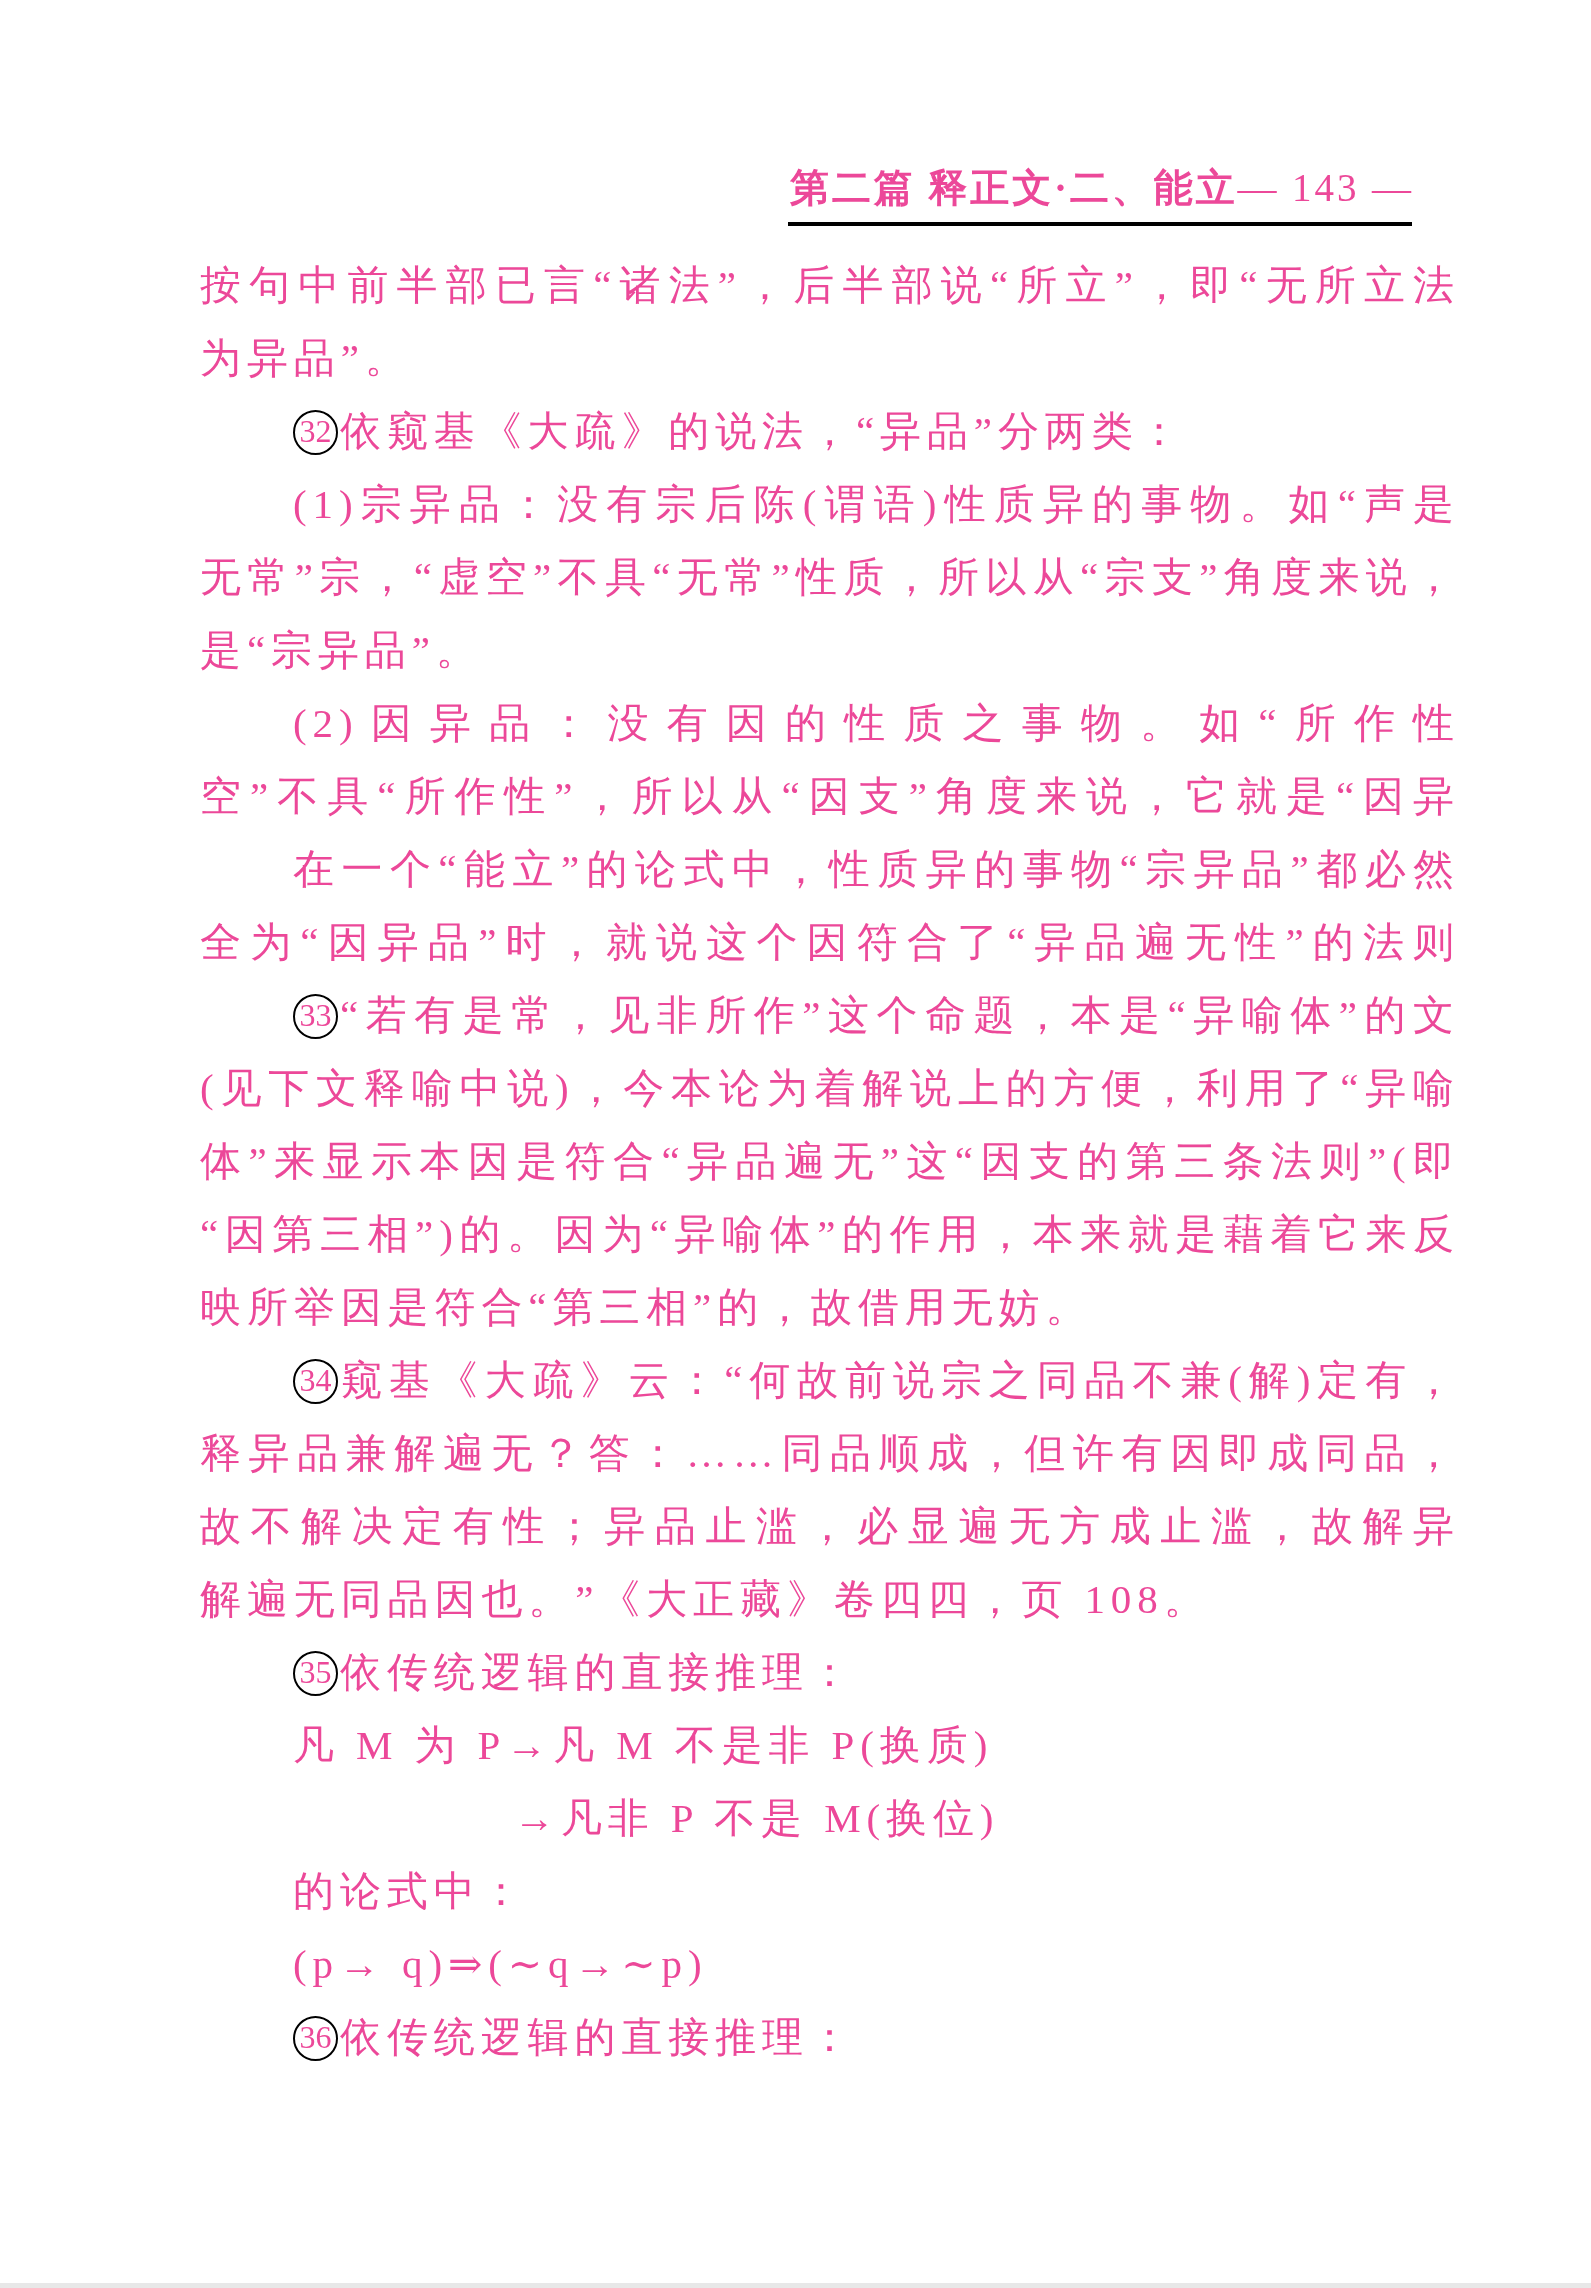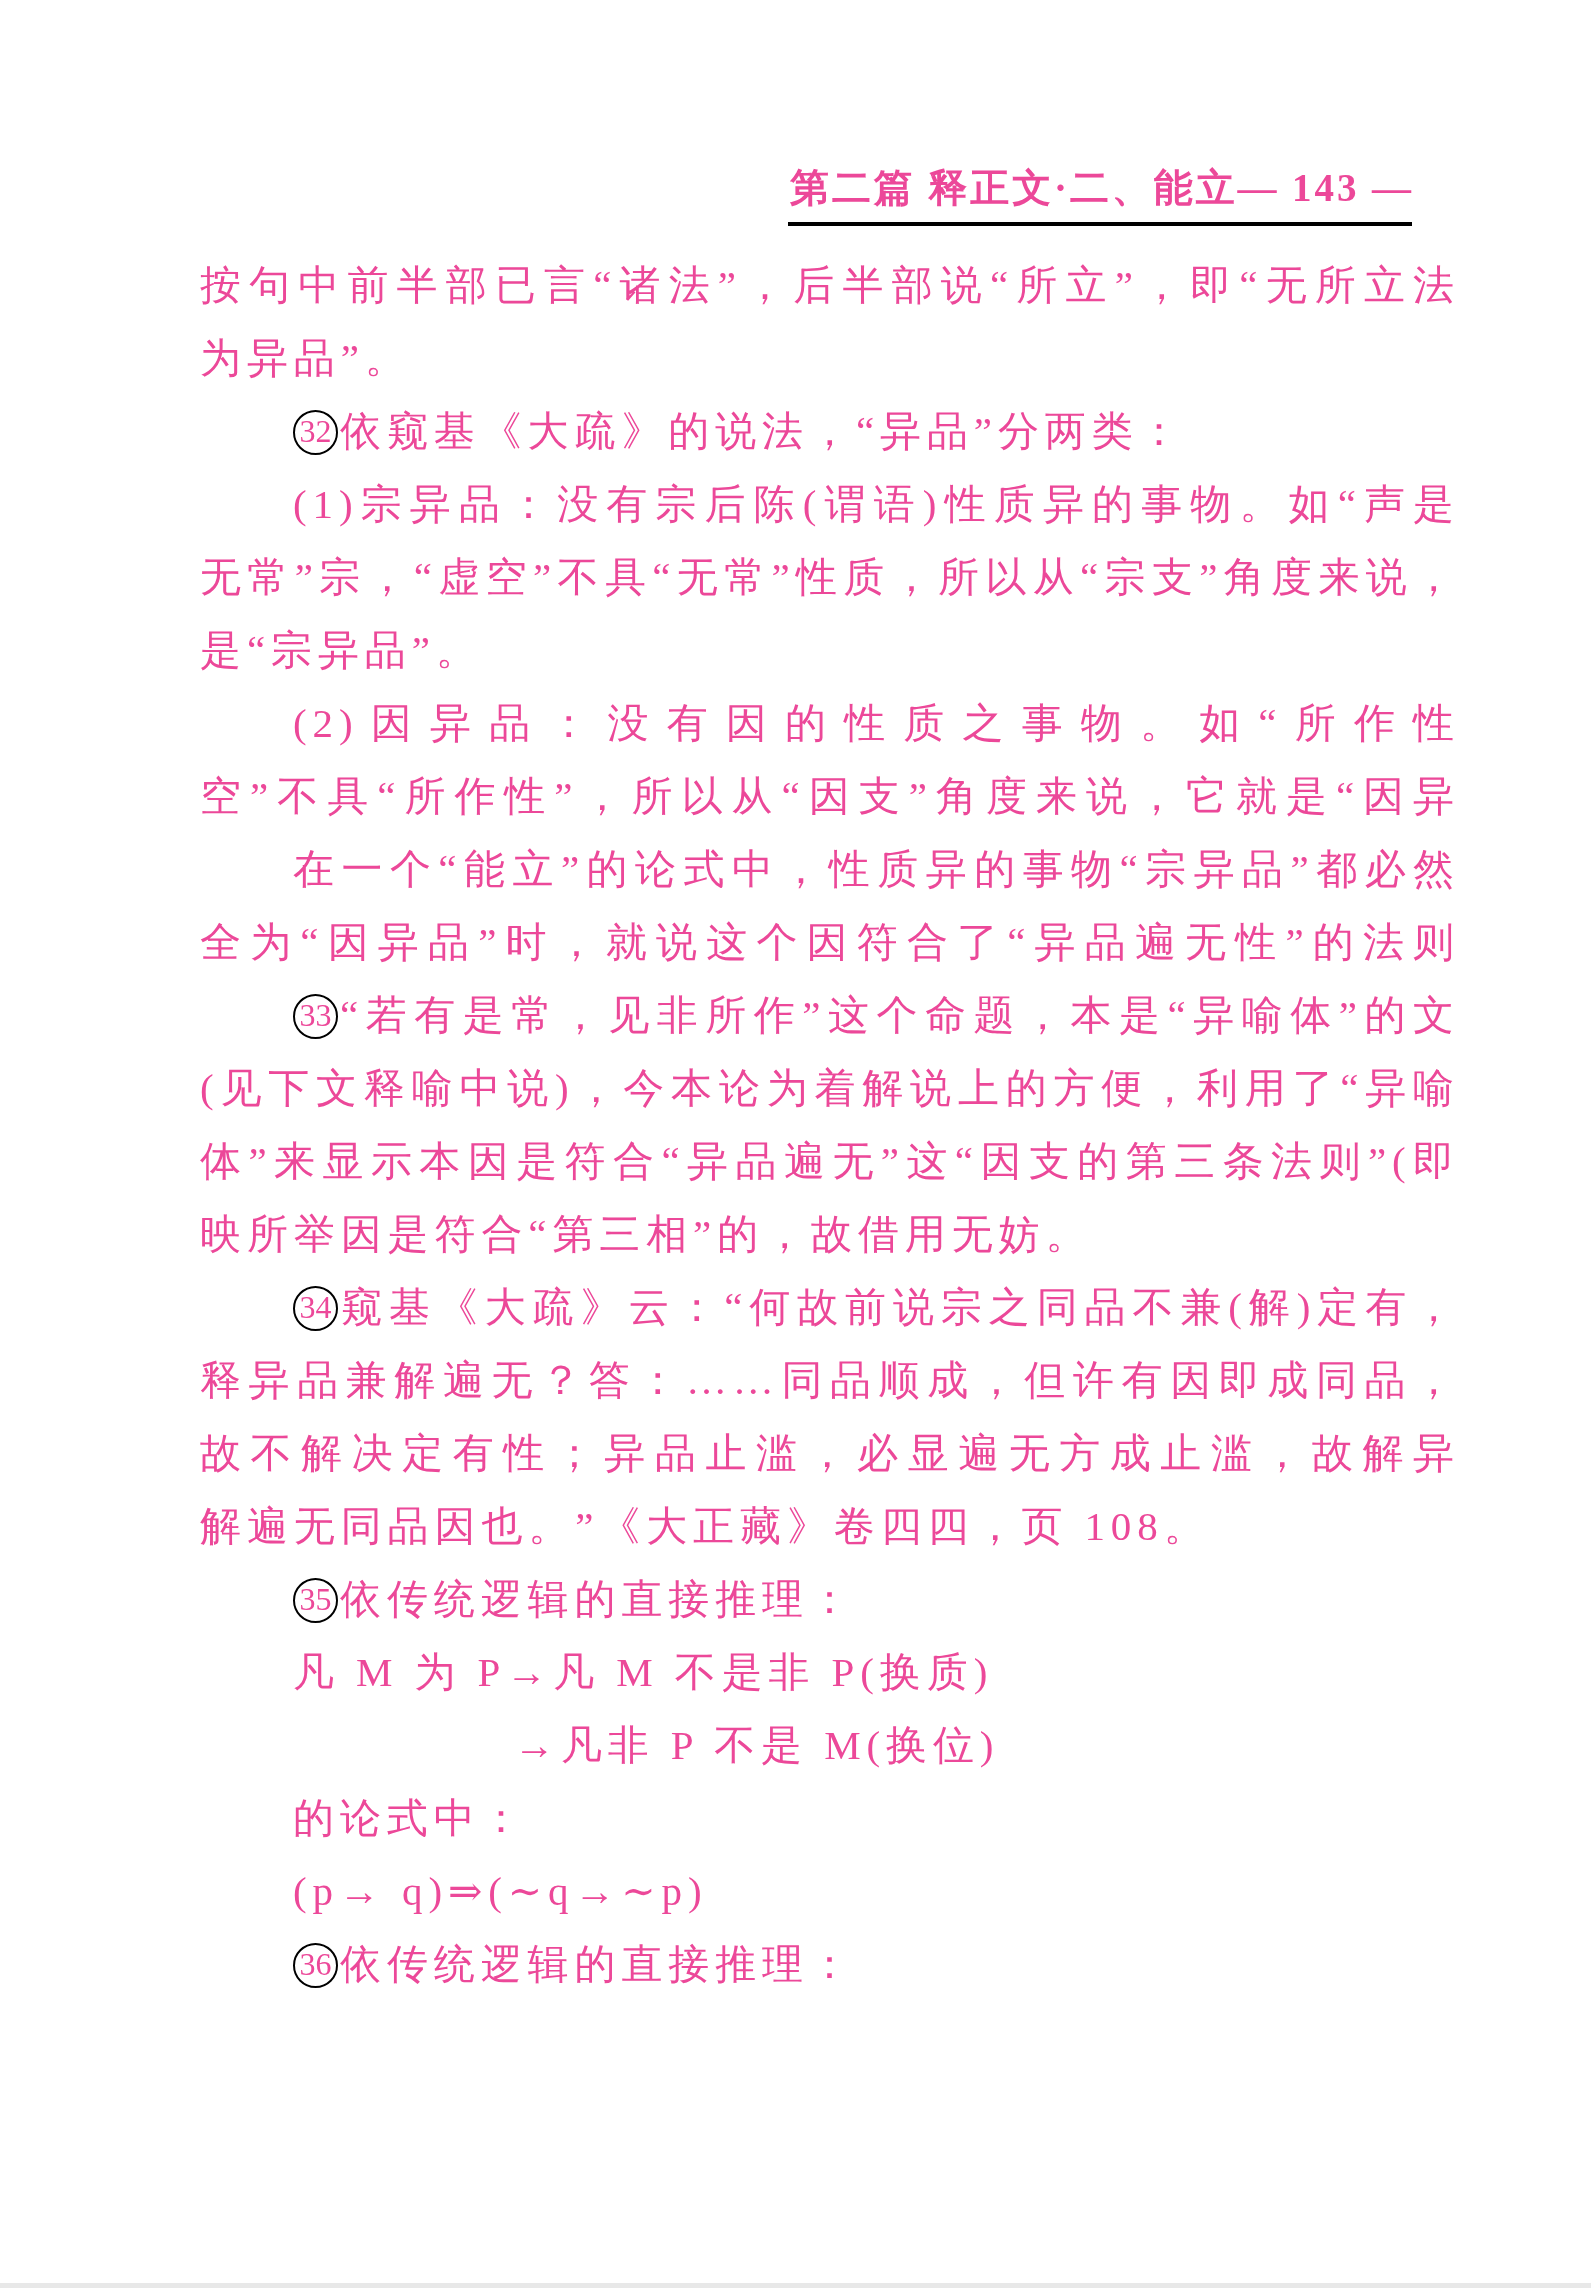--- a/index.html
+++ b/index.html
@@ -19,21 +19,21 @@
     top: 161px;
     width: 621px;
     display: flex;
     justify-content: space-between;
     align-items: baseline;
     font-size: 39px;
     font-weight: 700;
     letter-spacing: 2.9px;
     white-space: nowrap;
   }
-  .page-header .pageno { font-weight: 700; }
+  .page-header .pageno { font-weight: 400; }
   .header-rule {
     position: absolute;
     left: 788px;
     top: 222px;
     width: 624px;
     height: 3.9px;
     background: #000;
   }
   
   .body-text {
@@ -94,20 +94,21 @@
     <div class="line full indent">(1)宗异品：没有宗后陈(谓语)性质异的事物。如“声是</div>
     <div class="line full">无常”宗，“虚空”不具“无常”性质，所以从“宗支”角度来说，它</div>
     <div class="line">是“宗异品”。</div>
     <div class="line full indent">(2)因异品：没有因的性质之事物。如“所作性故”因，“虚</div>
     <div class="line full">空”不具“所作性”，所以从“因支”角度来说，它就是“因异品”。</div>
     <div class="line full indent">在一个“能立”的论式中，性质异的事物“宗异品”都必然完</div>
     <div class="line full">全为“因异品”时，就说这个因符合了“异品遍无性”的法则了。</div>
     <div class="line full indent"><span class="note">33</span><span>“若有是常，见非所作”这个命题，本是“异喻体”的文字</span></div>
     <div class="line full">(见下文释喻中说)，今本论为着解说上的方便，利用了“异喻</div>
     <div class="line full">体”来显示本因是符合“异品遍无”这“因支的第三条法则”(即</div>
+    <div class="line full">“因第三相”)的。因为“异喻体”的作用，本来就是藉着它来反</div>
     <div class="line">映所举因是符合“第三相”的，故借用无妨。</div>
     <div class="line full indent"><span class="note">34</span><span>窥基《大疏》云：“何故前说宗之同品不兼(解)定有，此</span></div>
     <div class="line full">释异品兼解遍无？答：……同品顺成，但许有因即成同品，易</div>
     <div class="line full">故不解决定有性；异品止滥，必显遍无方成止滥，故解异品，兼</div>
     <div class="line">解遍无同品因也。”《大正藏》卷四四，页 108。</div>
     <div class="line indent"><span class="note">35</span><span>依传统逻辑的直接推理：</span></div>
     <div class="line indent">凡 M 为 P→凡 M 不是非 P(换质)</div>
     <div class="line indent2">→凡非 P 不是 M(换位)</div>
     <div class="line indent">的论式中：</div>
     <div class="line indent">(p→ q)⇒(∼q→∼p)</div>

